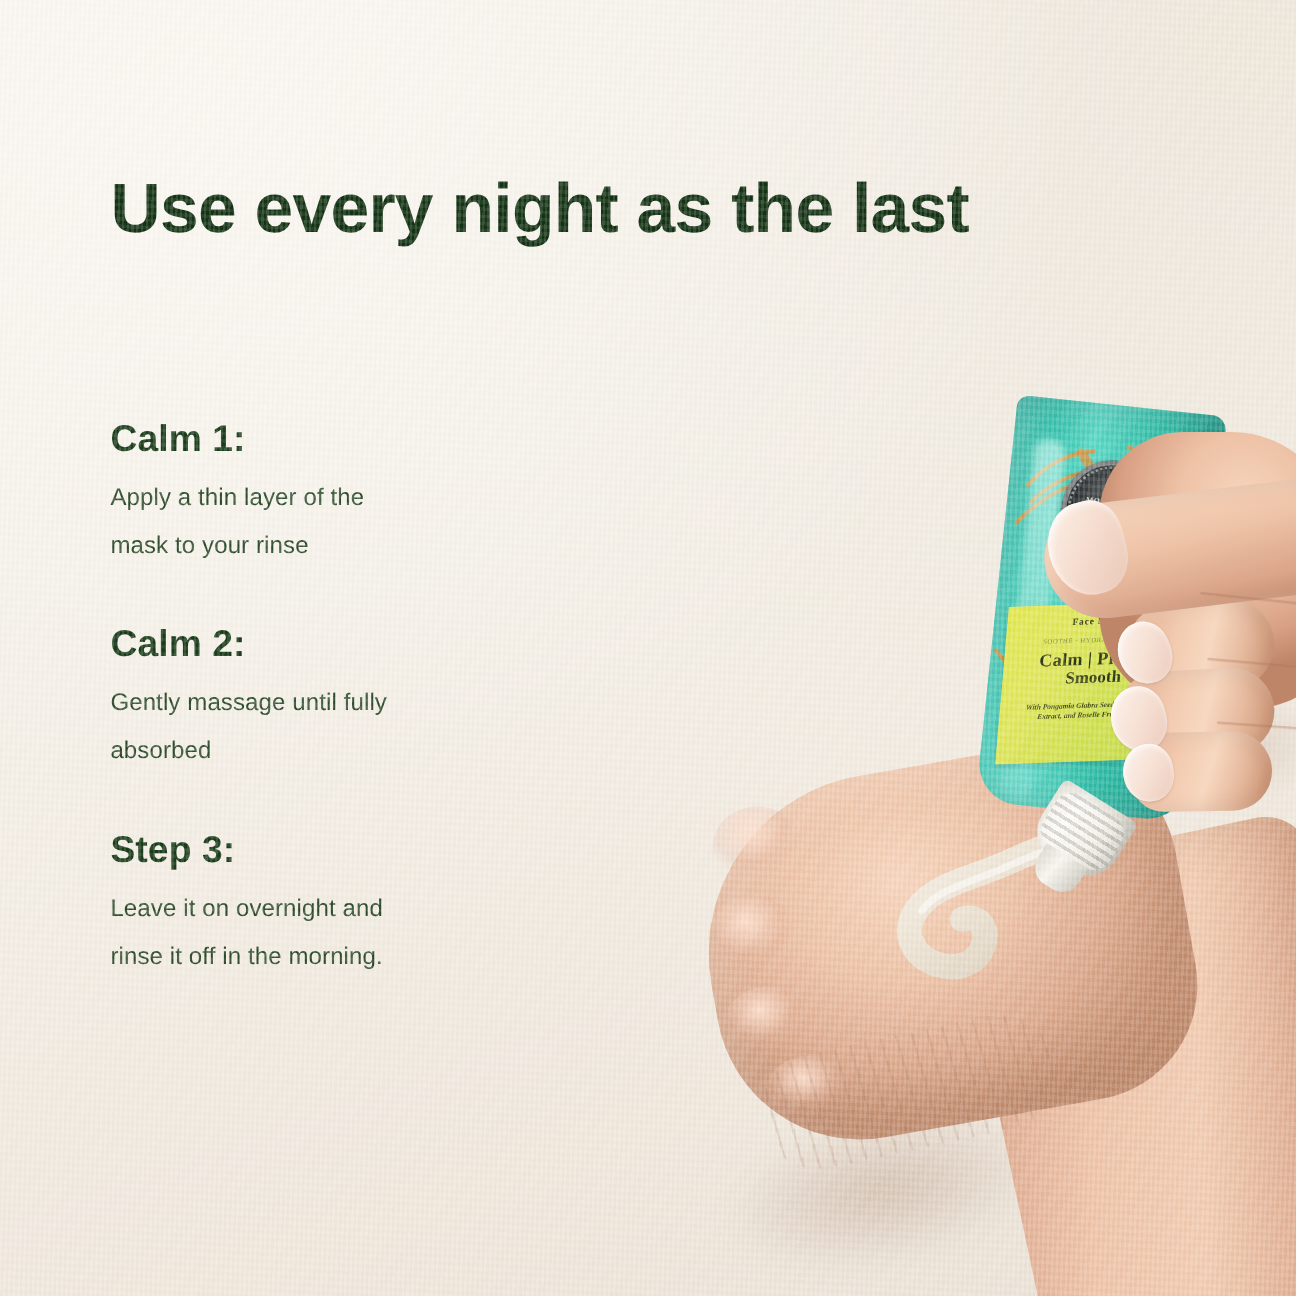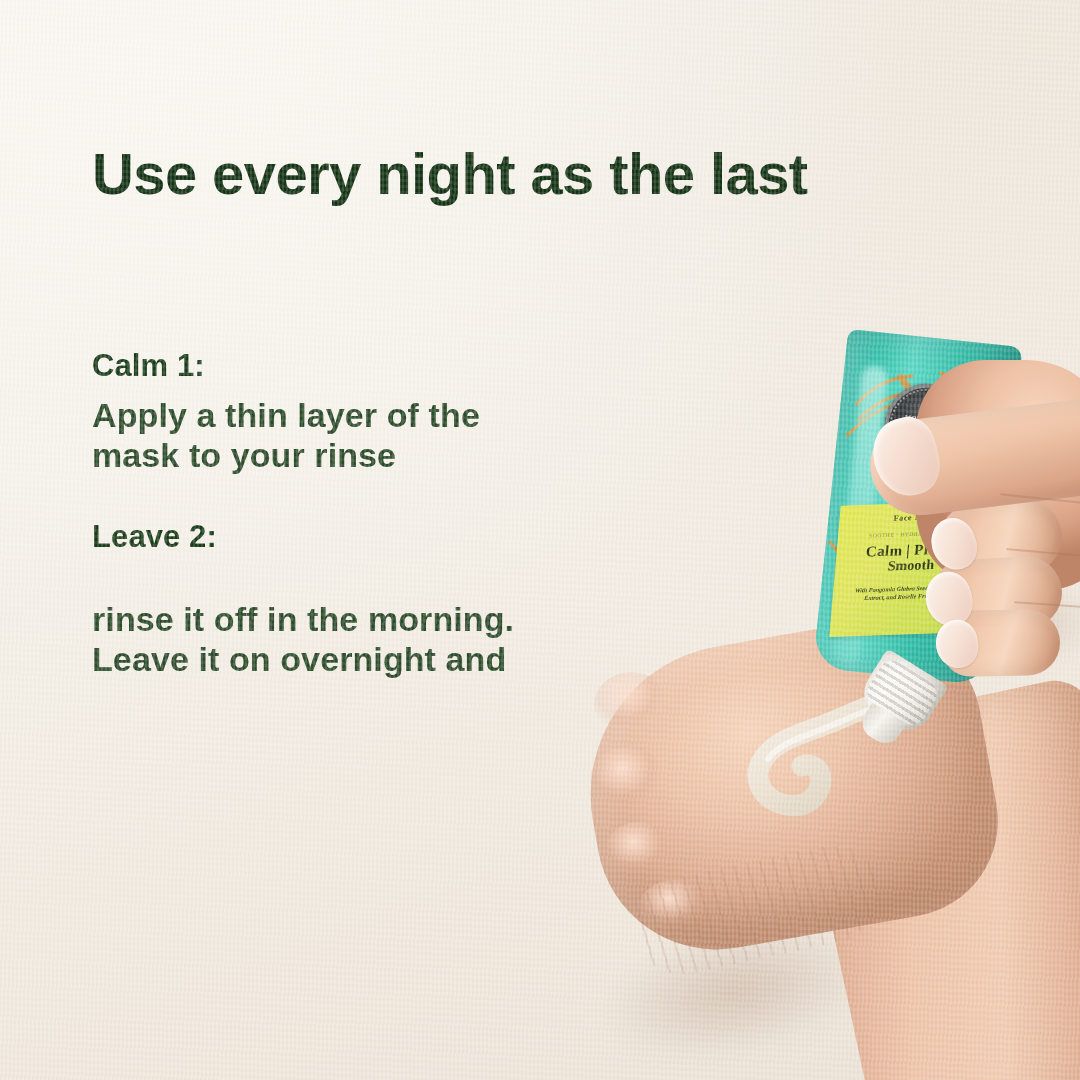--- a/index.html
+++ b/index.html
@@ -41,21 +41,21 @@
   #steps { position:absolute; left:92px; top:348px; width:560px; }
   .step { margin-bottom:44px; }
   .step:last-child { margin-bottom:0; }
   .step-title {
     color:#1b3d1b;
     font-size:31px; font-weight:700; letter-spacing:.1px;
     margin-bottom:11px;
   }
   .step-body {
     color:#2d4c2c;
-    font-size:34px; line-height:40px; font-weight:700;
+    font-size:20px; line-height:40px; font-weight:400;
     letter-spacing:.1px;
   }
   .step-body div { white-space:nowrap; }
 
   
   #photo {
     position:absolute; right:0; top:0; width:500px; height:1080px;
     overflow:hidden;
   }
 
@@ -377,25 +377,30 @@
 
     <div class="step">
       <div class="step-title">Calm 1:</div>
       <div class="step-body">
         <div>Apply a thin layer of the</div>
         <div>mask to your rinse</div>
       </div>
     </div>
 
     <div class="step">
-      <div class="step-title">Leave 2:</div>
+      <div class="step-title">Calm 2:</div>
+      <div class="step-body">
+        <div>Gently massage until fully</div>
+        <div>absorbed</div>
+      </div>
     </div>
 
     <div class="step">
+      <div class="step-title">Step 3:</div>
       <div class="step-body">
+        <div>Leave it on overnight and</div>
         <div>rinse it off in the morning.</div>
-        <div>Leave it on overnight and</div>
       </div>
     </div>
   </div>
 
   <div id="grain"></div>
 </div>
 
 </body></html>

